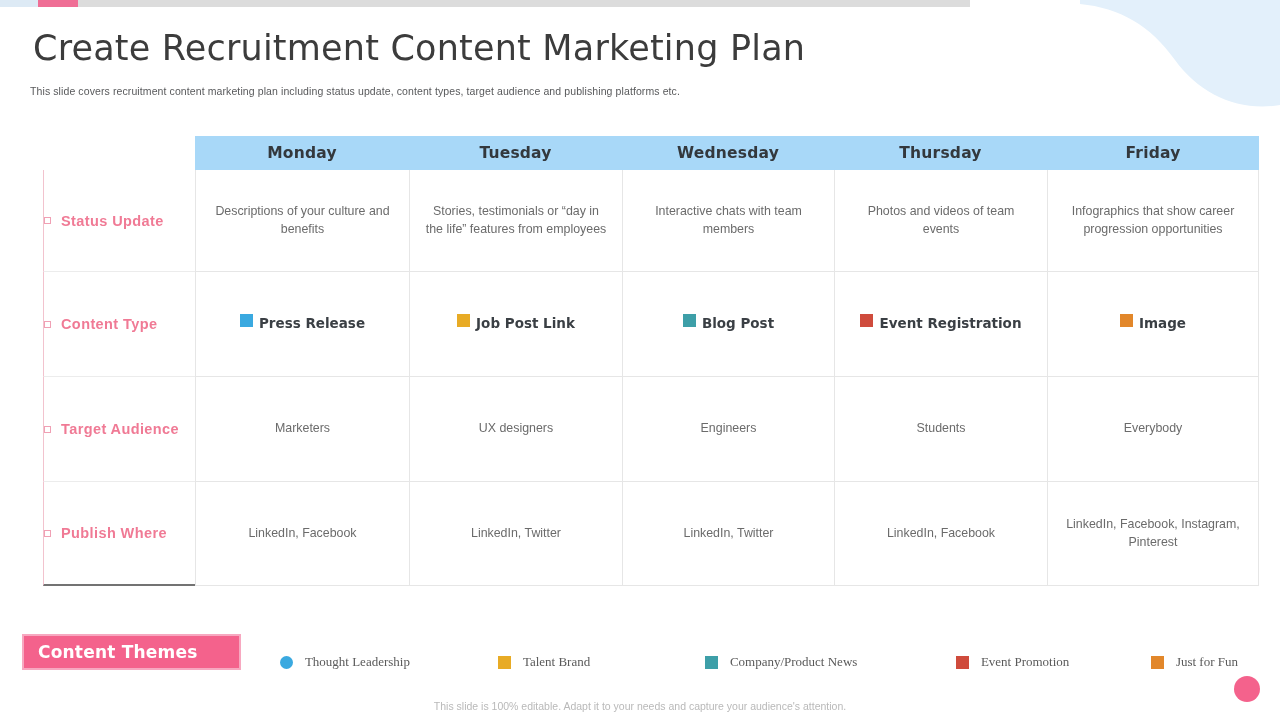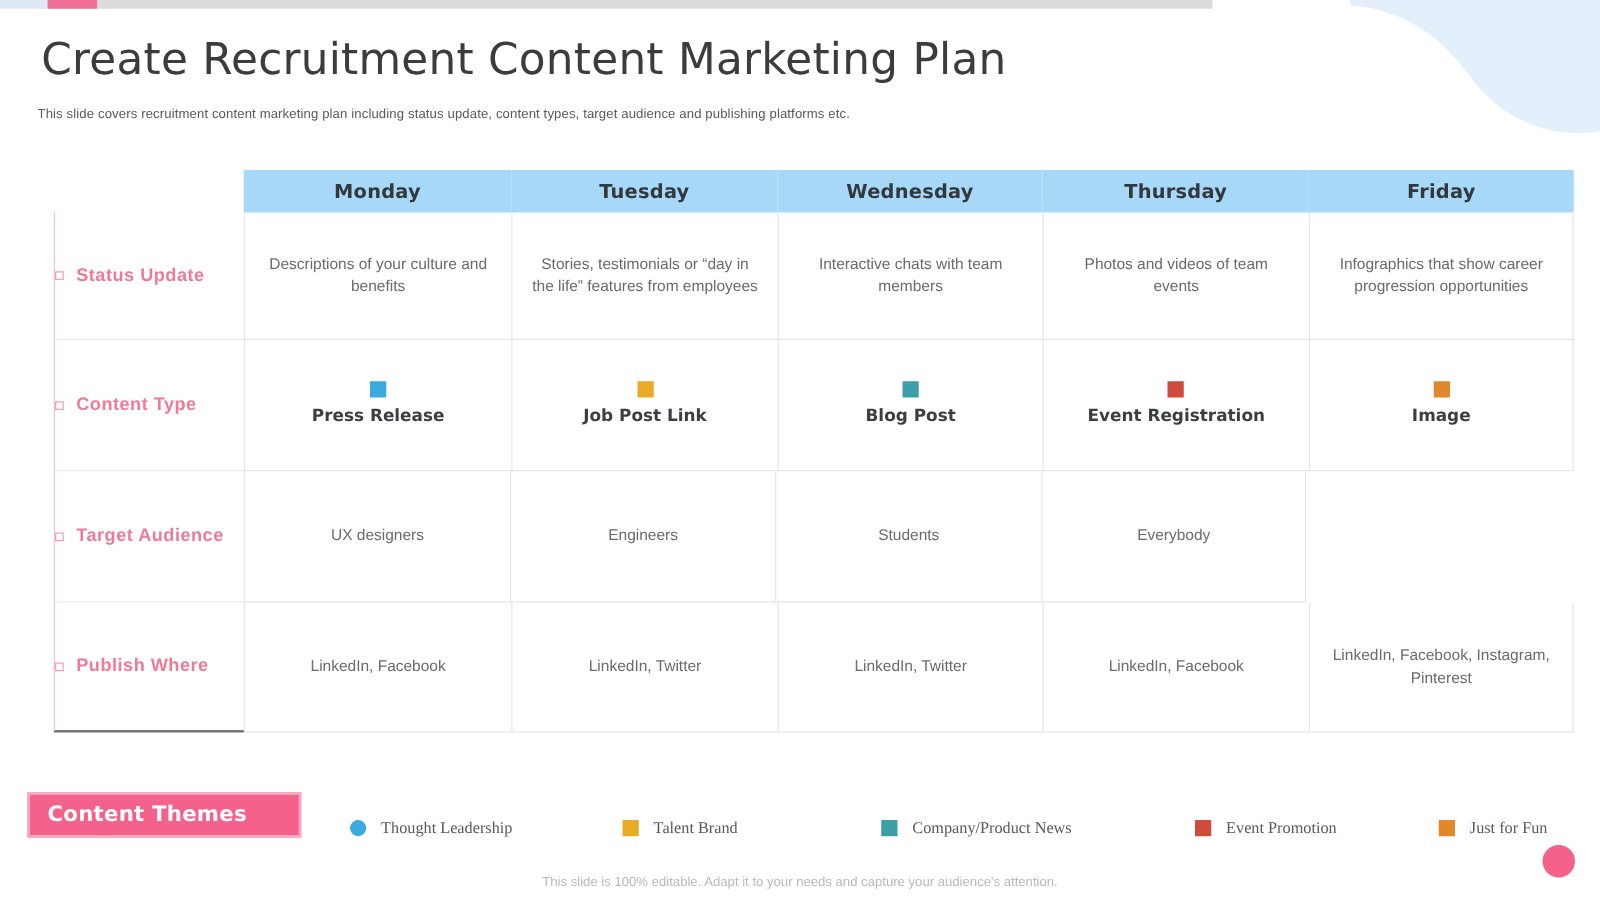--- a/index.html
+++ b/index.html
@@ -93,21 +93,21 @@
   }
   .row:last-child .cell { border-bottom: 1px solid #e6e6e6; }
   .row .cell:last-child { border-right: 1px solid #e6e6e6; }
 
   .r1 .cell, .r1 .row-label { height: 102px; }
   .r2 .cell, .r2 .row-label { height: 105px; }
   .r3 .cell, .r3 .row-label { height: 105px; }
   .r4 .cell, .r4 .row-label { height: 104px; }
 
   
-  .ct { display: flex; flex-direction: column; align-items: center; gap: 6px; }
+  .ct { display: flex; gap: 6px; }
   .ct .swatch { width: 13px; height: 13px; }
   .ct .name {
     font-size: 13.5px; font-weight: bold; color: #3a3f44;
     font-family: "DejaVu Sans", sans-serif;
   }
 
   
   .legend-bar {
     position: absolute; left: 22px; top: 630px;
     width: 1216px; height: 40px;
@@ -215,20 +215,21 @@
             <span class="name">Image</span>
           </div>
         </div>
       </div>
 
       <div class="row r3">
         <div class="row-label">
           <span class="bullet"></span>
           <span class="lbl">Target Audience</span>
         </div>
+        <div class="cell" style="width:214px">Marketers</div>
         <div class="cell" style="width:213px">UX designers</div>
         <div class="cell" style="width:212px">Engineers</div>
         <div class="cell" style="width:213px">Students</div>
         <div class="cell" style="width:212px">Everybody</div>
       </div>
 
       <div class="row r4">
         <div class="row-label">
           <span class="bullet"></span>
           <span class="lbl">Publish Where</span>

